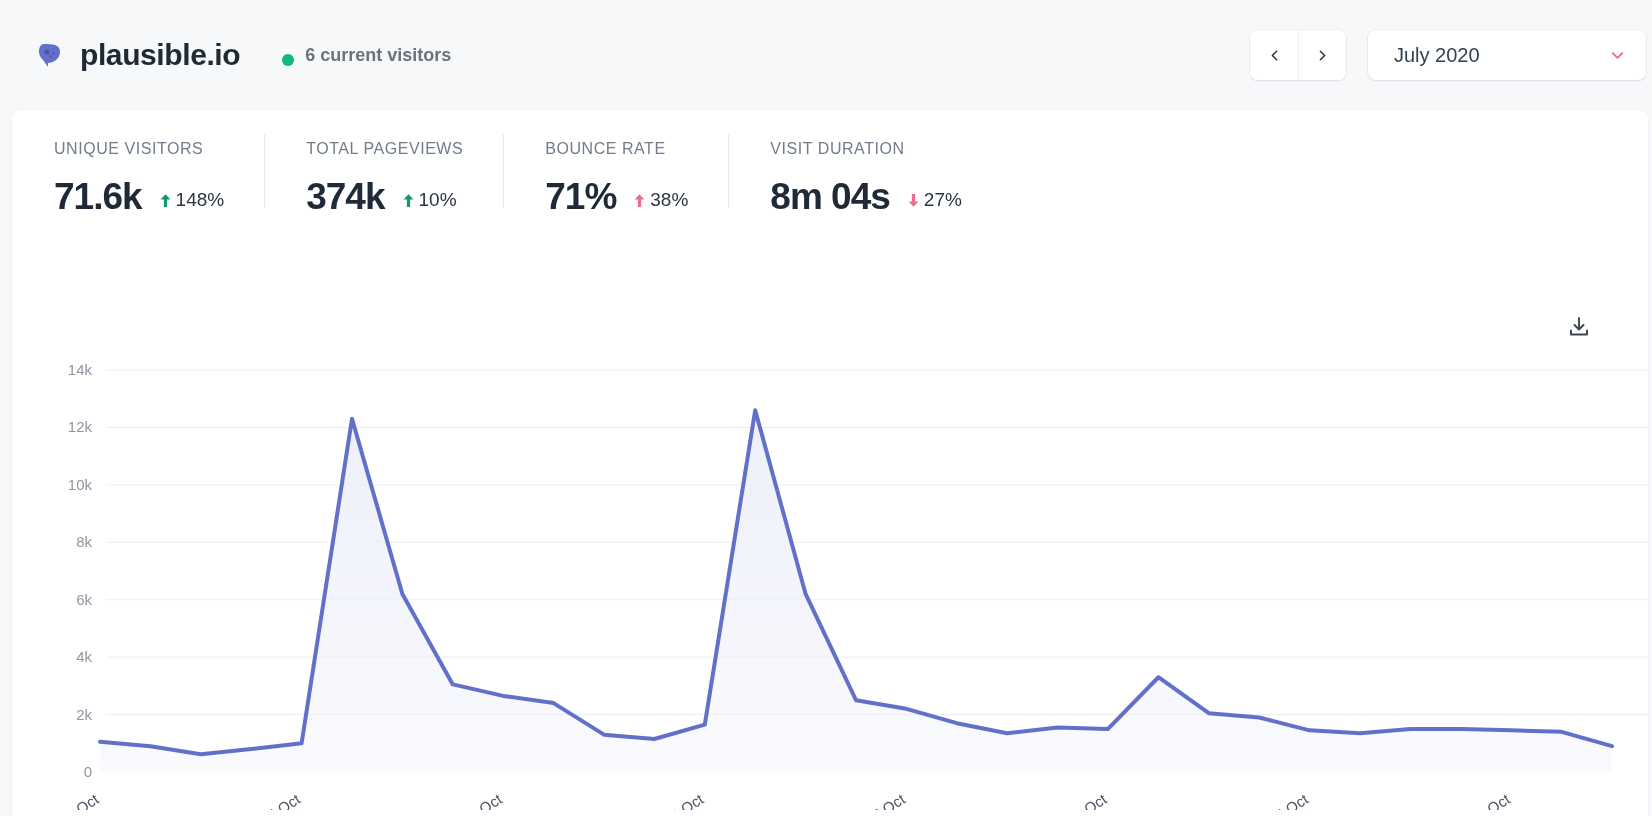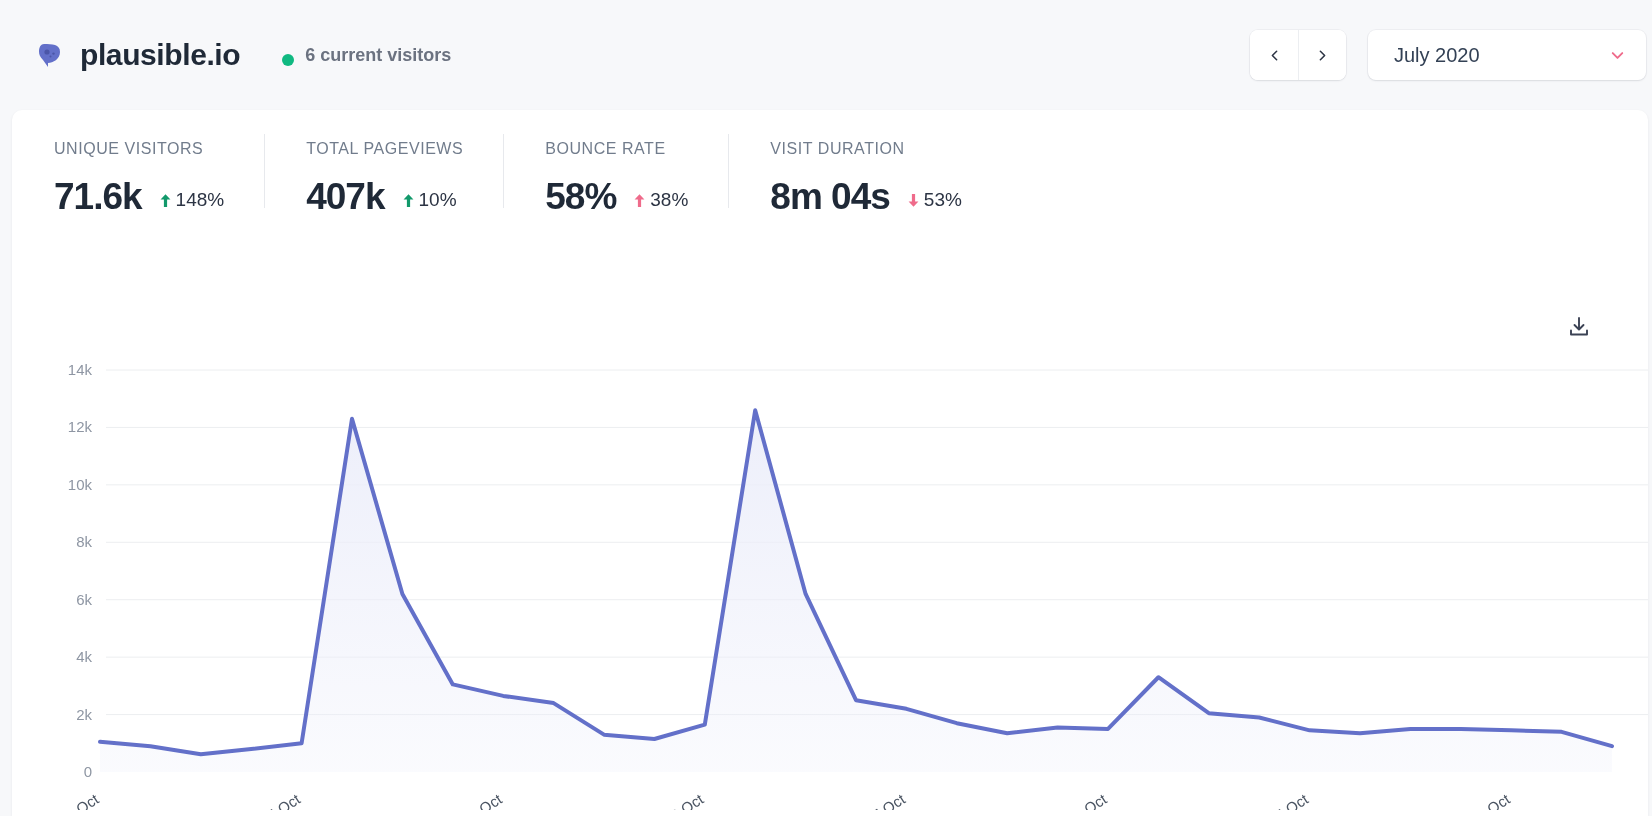--- a/index.html
+++ b/index.html
@@ -165,36 +165,36 @@
                 </svg>
             </span>
             <span>148%</span>
           </span>
         </span>
       </div>
 
       <div class="metric">
         <span class="metric-label">TOTAL PAGEVIEWS</span>
         <span class="metric-row">
-          <span class="metric-value">407k</span>
+          <span class="metric-value">374k</span>
           <span class="metric-change">
             <span class="chg-arrow">
               <svg width="13" height="15" viewBox="0 0 12 14">
                   <path d="M6 1.2 L10.6 6 H7.5 V13 H4.5 V6 H1.4 Z" fill="#12996b"></path>
                 </svg>
             </span>
             <span>10%</span>
           </span>
         </span>
       </div>
 
       <div class="metric">
         <span class="metric-label">BOUNCE RATE</span>
         <span class="metric-row">
-          <span class="metric-value">58%</span>
+          <span class="metric-value">71%</span>
           <span class="metric-change">
             <span class="chg-arrow">
               <svg width="13" height="15" viewBox="0 0 12 14">
                   <path d="M6 1.2 L10.6 6 H7.5 V13 H4.5 V6 H1.4 Z" fill="#ef6b8b"></path>
                 </svg>
             </span>
             <span>38%</span>
           </span>
         </span>
       </div>
@@ -202,21 +202,21 @@
       <div class="metric">
         <span class="metric-label">VISIT DURATION</span>
         <span class="metric-row">
           <span class="metric-value">8m 04s</span>
           <span class="metric-change">
             <span class="chg-arrow">
               <svg width="13" height="15" viewBox="0 0 12 14">
                   <path d="M6 12.8 L1.4 8 H4.5 V1 H7.5 V8 H10.6 Z" fill="#ef6b8b"></path>
                 </svg>
             </span>
-            <span>53%</span>
+            <span>27%</span>
           </span>
         </span>
       </div>
     </div>
 
     <div class="chart-wrap">
 
       <div class="download-btn" title="Export CSV">
         <span>
           <svg width="24" height="24" viewBox="0 0 24 24" fill="none" stroke="#3b4254" stroke-width="1.9" stroke-linecap="round" stroke-linejoin="round">

